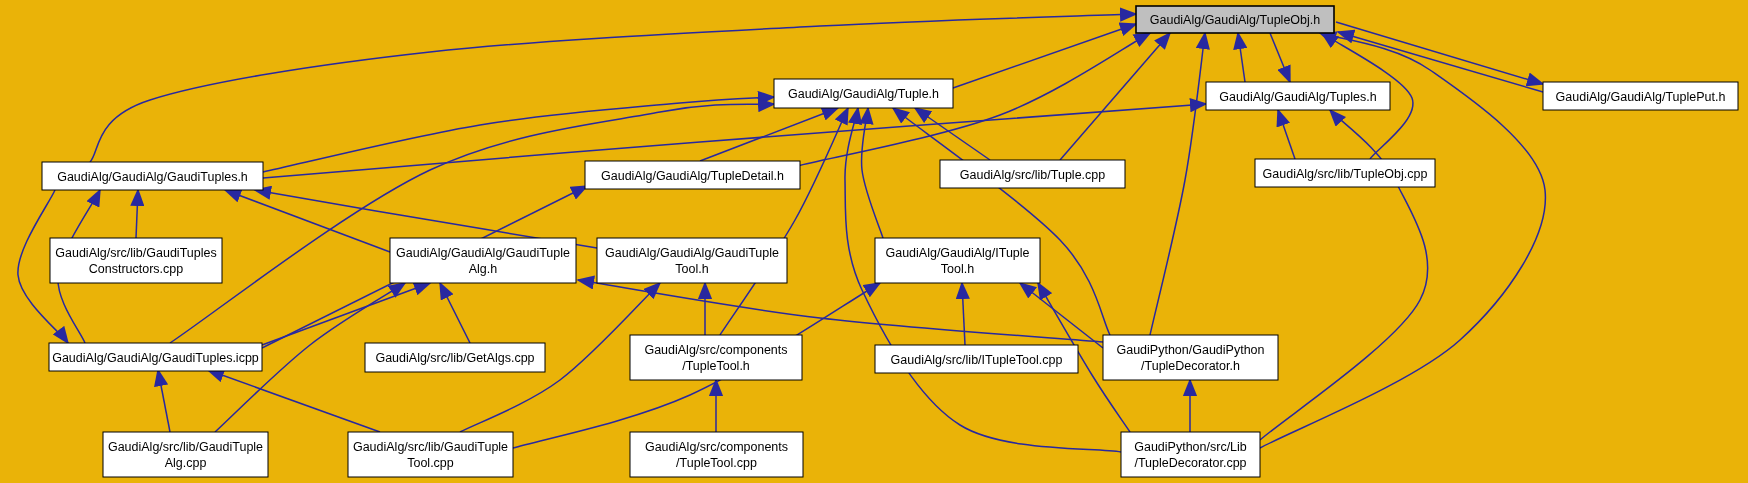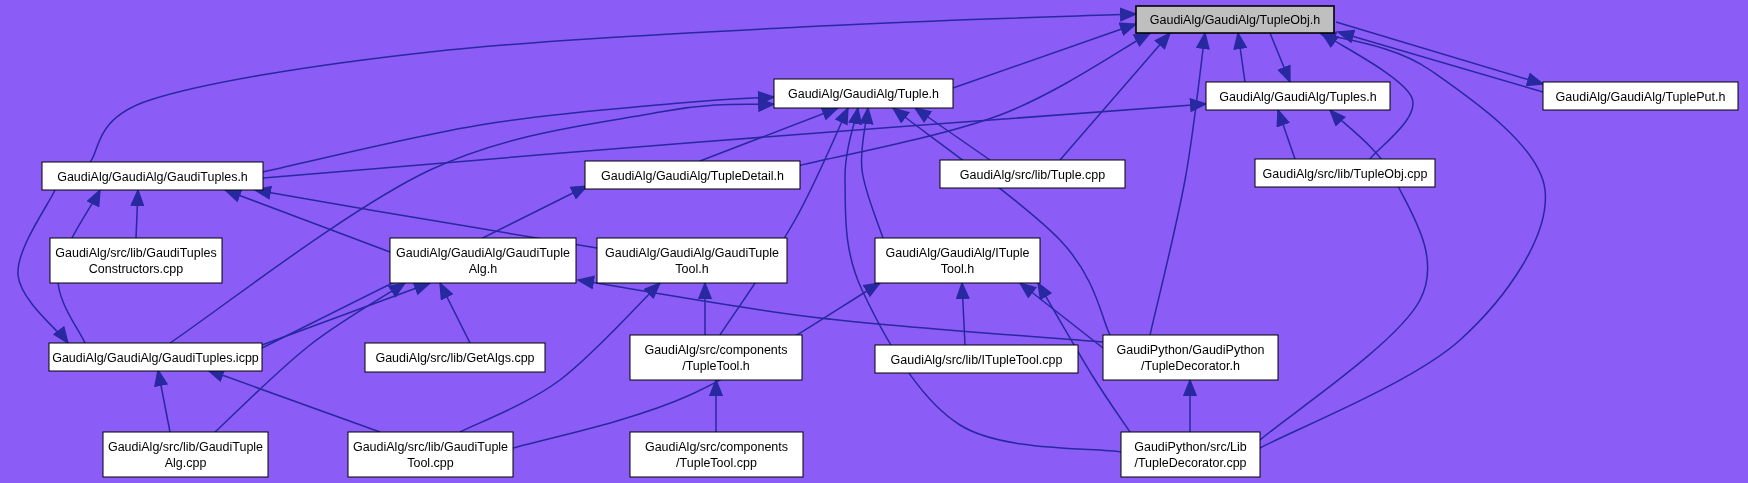--- a/index.html
+++ b/index.html
@@ -1,16 +1,16 @@
 <!DOCTYPE html>
 <html><head>
 <meta charset="utf-8">
 <style>
   html,body{margin:0;padding:0;background:#ffffff;}
-  .canvas{position:relative;width:1748px;height:483px;background:#8b5cf6;overflow:hidden;
+  .canvas{position:relative;width:1748px;height:483px;background:#eab308;overflow:hidden;
           font-family:"Liberation Sans", sans-serif;}
   svg{position:absolute;left:0;top:0;}
   .node-rect{fill:#ffffff;stroke:#000000;stroke-width:1;}
   .node-rect.highlight{fill:#bfbfbf;stroke:#000000;stroke-width:1.6;}
   .node-label{font-family:"Liberation Sans", sans-serif;font-size:12.5px;fill:#000000;
               text-anchor:middle;}
   .edge{fill:none;stroke-width:1.5;}
 </style>
 </head>
 <body>

